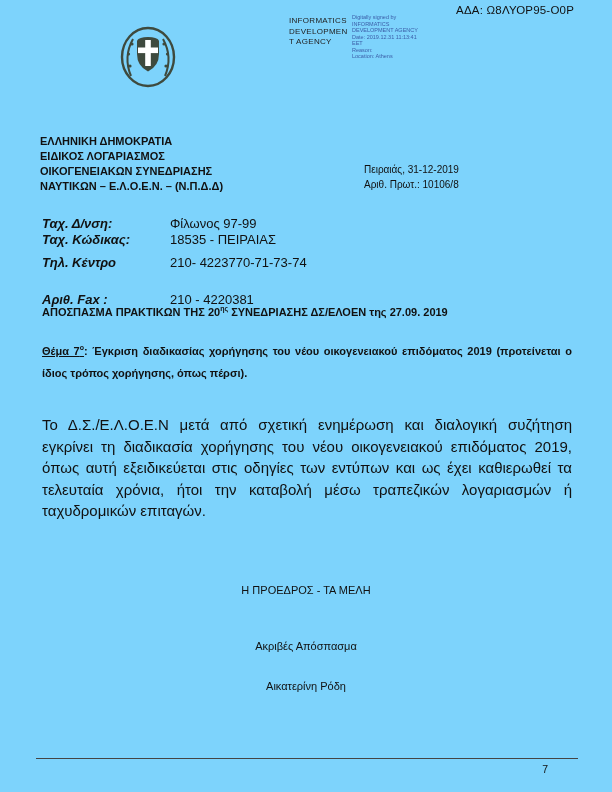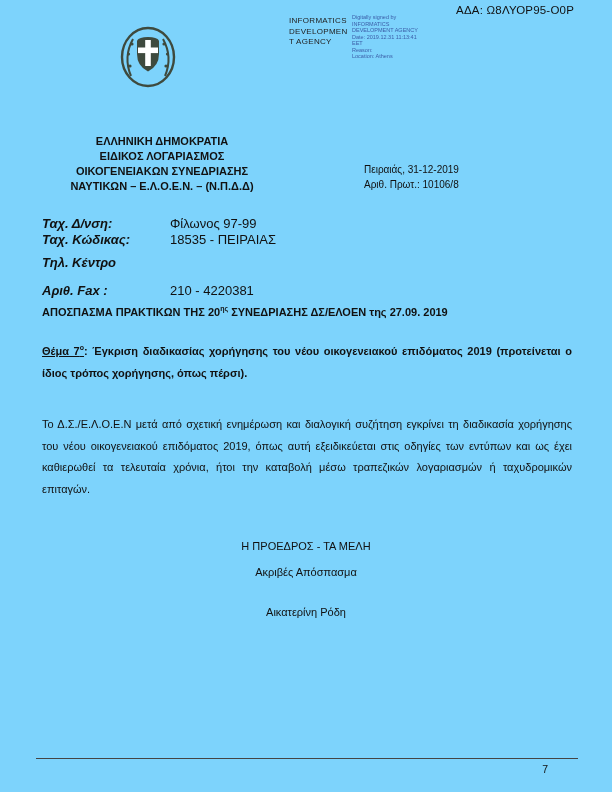--- a/index.html
+++ b/index.html
@@ -9,34 +9,34 @@
     background:#7dd3fc;
     font-family:"Liberation Sans", sans-serif;
     color:#111;
     overflow:hidden;
     margin:0 auto;
   }
   .ada{position:absolute;top:4px;right:38px;font-size:11.5px;letter-spacing:.2px;}
   .emblem{position:absolute;left:118px;top:24px;width:60px;height:66px;}
   .agency{position:absolute;left:289px;top:16px;width:72px;font-size:8px;line-height:10.5px;color:#222;letter-spacing:.3px;}
   .sigdetails{position:absolute;left:352px;top:14px;width:100px;font-size:5.5px;line-height:6.5px;color:#3b5ea8;}
-  .org{position:absolute;left:40px;top:134px;width:244px;text-align:center;font-weight:bold;font-size:11px;line-height:15px;}
+  .org{position:absolute;left:40px;top:134px;width:244px;font-weight:bold;font-size:11px;line-height:15px;}
   .dateblock{position:absolute;left:364px;top:162px;font-size:10px;line-height:15px;}
   .contact{position:absolute;left:42px;top:216px;width:340px;font-size:13px;}
   .contact .row{display:flex;line-height:16px;}
   .contact .row.gap1{margin-top:7px;}
-  .contact .row.gap2{margin-top:12px;}
+  .contact .row.gap2{margin-top:21px;}
   .contact .lbl{width:128px;font-weight:bold;font-style:italic;flex:0 0 auto;}
   .contact .val{flex:1;}
   .title{position:absolute;left:42px;top:306px;width:530px;font-weight:bold;font-size:11px;}
   .subject{position:absolute;left:42px;top:341px;width:530px;font-weight:bold;font-size:11px;line-height:21.5px;text-align:justify;}
   .subject .ul{text-decoration:underline;}
-  .paragraph{position:absolute;left:42px;top:414px;width:530px;font-size:11px;line-height:21.5px;text-align:justify;}
+  .paragraph{position:absolute;left:42px;top:414px;width:530px;font-size:15px;line-height:21.5px;text-align:justify;}
   .closing{position:absolute;left:0;right:0;top:540px;text-align:center;font-size:11px;}
-  .closing .cl{margin-bottom:14px;}
+  .closing .cl{margin-bottom:14px;margin-top:44px;}
   .closing .signatory{margin-top:28px;}
   sup{font-size:7px;vertical-align:super;line-height:0;}
   .footline{position:absolute;left:36px;right:34px;top:758px;border-top:1.2px solid #444;}
   .pagenum{position:absolute;right:64px;top:763px;font-size:10.5px;}
 </style>
 </head>
 <body>
 
 <div class="page">
 
@@ -91,20 +91,21 @@
     <div class="row">
       <span class="lbl">Ταχ. Δ/νση:</span>
       <span class="val">Φίλωνος 97-99</span>
     </div>
     <div class="row">
       <span class="lbl">Ταχ. Κώδικας:</span>
       <span class="val">18535 - ΠΕΙΡΑΙΑΣ</span>
     </div>
     <div class="row gap1">
       <span class="lbl">Τηλ. Κέντρο</span>
+      <span class="val">210- 4223770-71-73-74</span>
     </div>
     <div class="row gap2">
       <span class="lbl">Αριθ. Fax :</span>
       <span class="val">210 - 4220381</span>
     </div>
   </div>
 
   <div class="title">
     <span>ΑΠΟΣΠΑΣΜΑ ΠΡΑΚΤΙΚΩΝ ΤΗΣ 20</span><sup>ης</sup><span> ΣΥΝΕΔΡΙΑΣΗΣ ΔΣ/ΕΛΟΕΝ της 27.09. 2019</span>
   </div>

